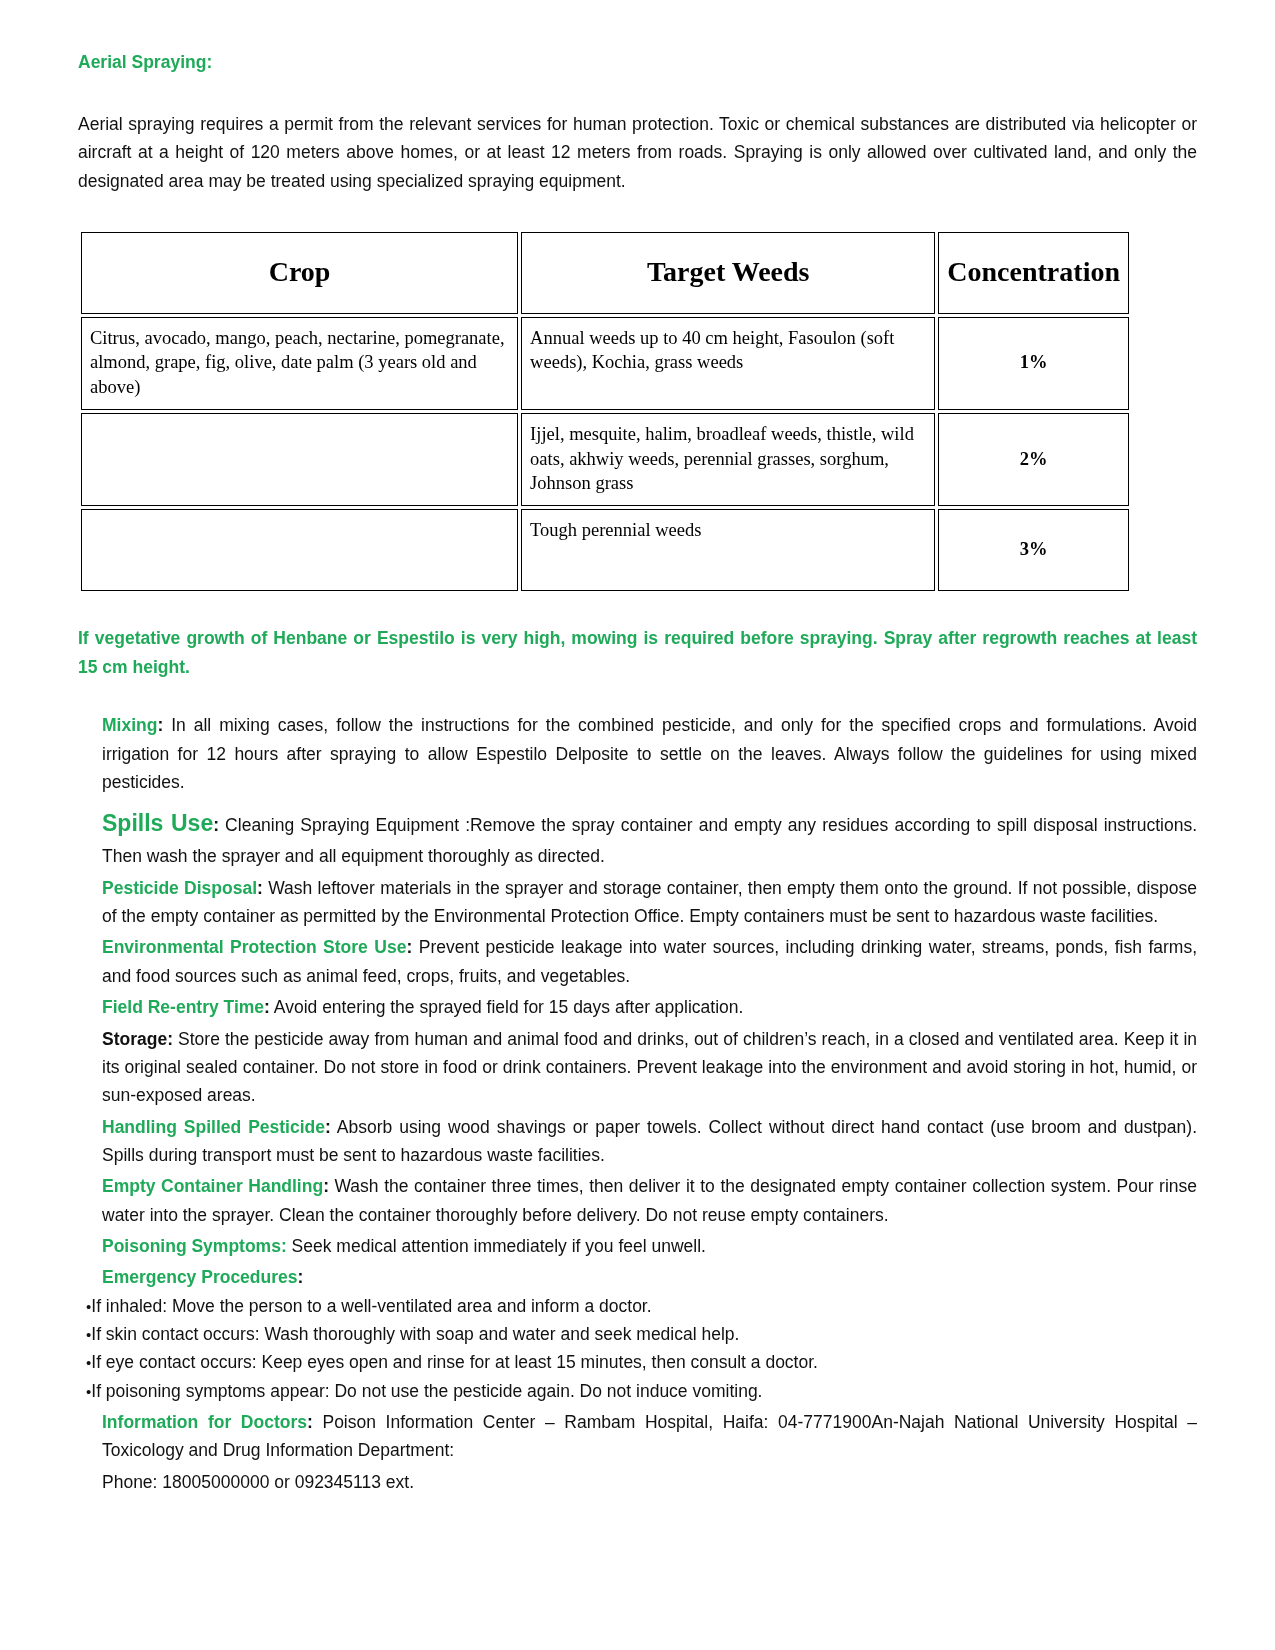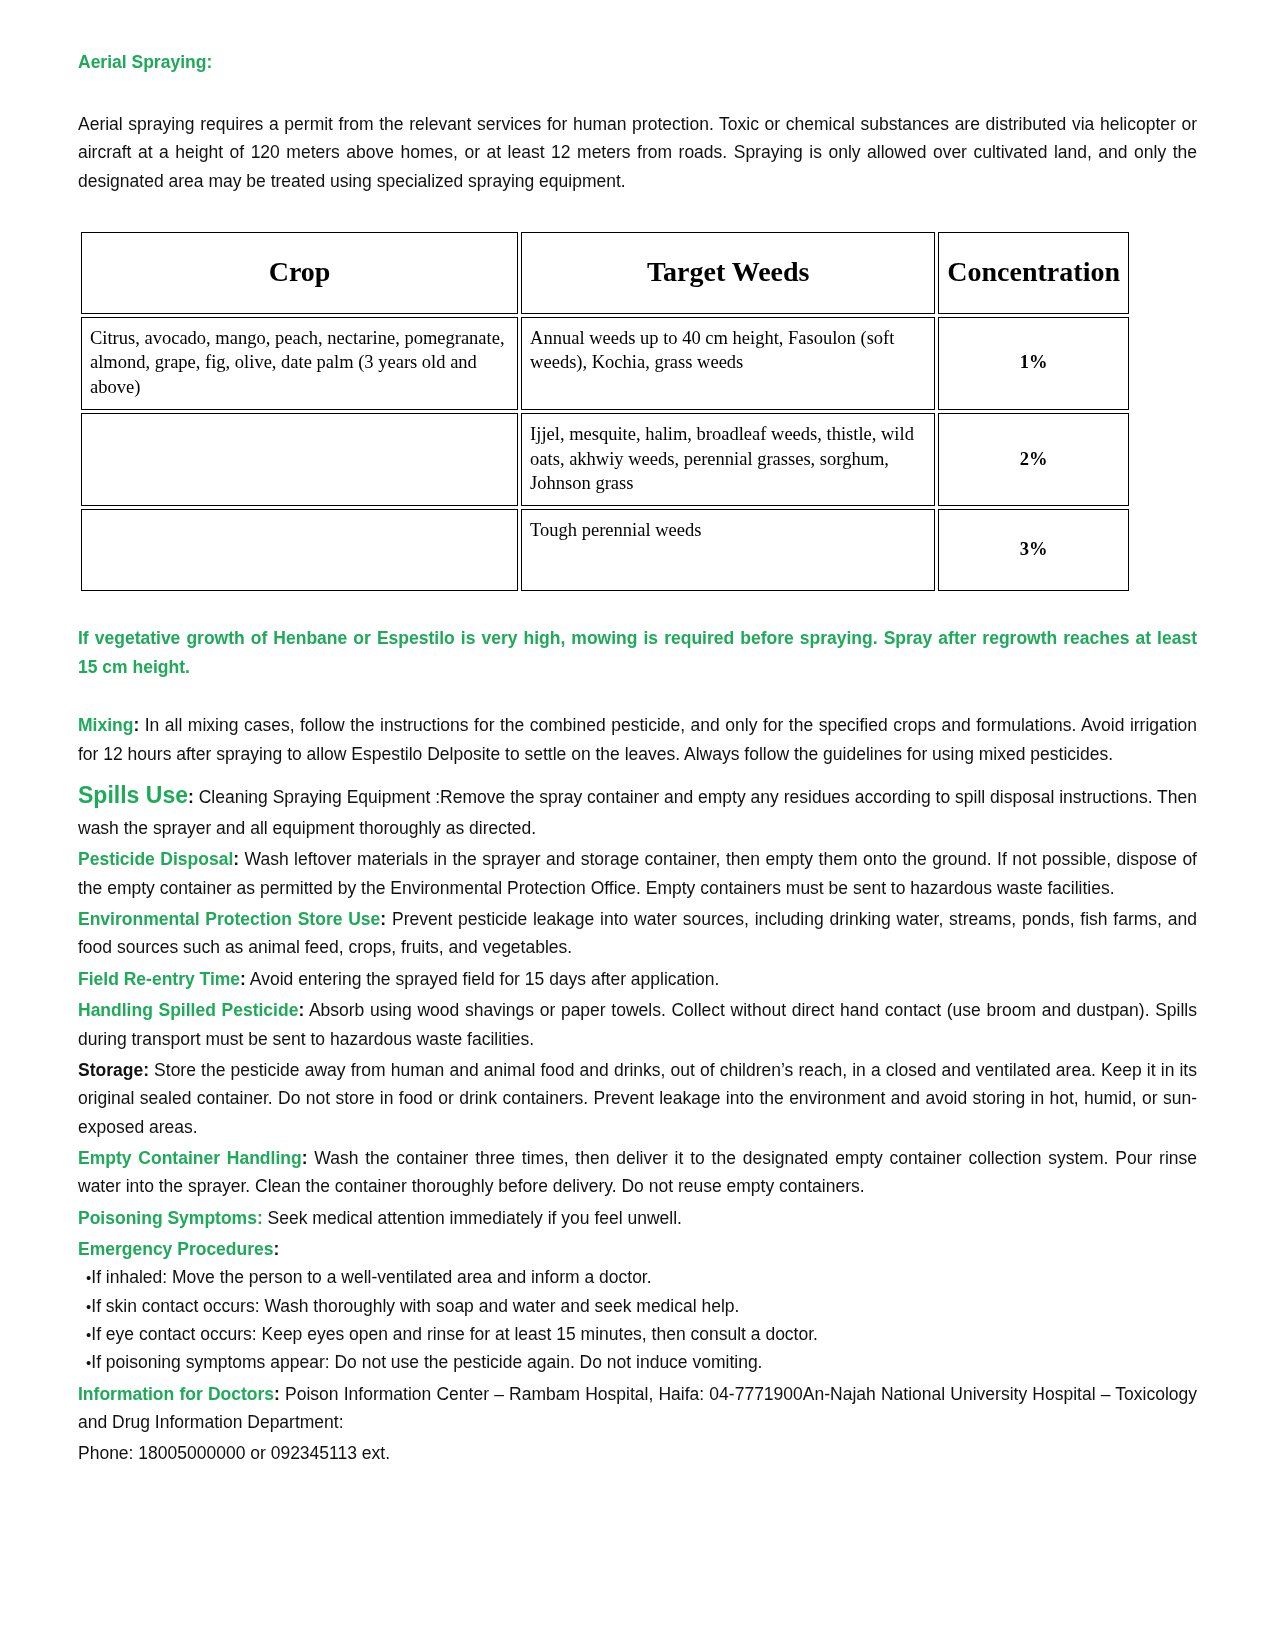--- a/index.html
+++ b/index.html
@@ -35,20 +35,21 @@
     line-height: 1.62;
     text-align: justify;
     color: #111111;
   }
   .sec-block {
     font-size: 17.5px;
     line-height: 1.62;
     text-align: justify;
     color: #111111;
     margin-top: 3px;
+    margin-left: 24px;
   }
   .para-intro {
     margin-top: 37px;
   }
   table.crop-table {
     width: 1054px;
     border-collapse: separate;
     border-spacing: 3px 3px;
     margin-top: 34px;
     font-family: "Liberation Serif", serif;
@@ -145,25 +146,25 @@
 
   <div class="sec-block">
     <span class="green-head">Environmental Protection Store Use</span><span class="bold-label">:</span><span> Prevent pesticide leakage into water sources, including drinking water, streams, ponds, fish farms, and food sources such as animal feed, crops, fruits, and vegetables.</span>
   </div>
 
   <div class="sec-block">
     <span class="green-head">Field Re-entry Time</span><span class="bold-label">:</span><span> Avoid entering the sprayed field for 15 days after application.</span>
   </div>
 
   <div class="sec-block">
-    <span class="green-head">Handling Spilled Pesticide</span><span class="bold-label">:</span><span> Absorb using wood shavings or paper towels. Collect without direct hand contact (use broom and dustpan). Spills during transport must be sent to hazardous waste facilities.</span>
+    <span class="bold-label">Storage:</span><span> Store the pesticide away from human and animal food and drinks, out of children’s reach, in a closed and ventilated area. Keep it in its original sealed container. Do not store in food or drink containers. Prevent leakage into the environment and avoid storing in hot, humid, or sun-exposed areas.</span>
   </div>
 
   <div class="sec-block">
-    <span class="bold-label">Storage:</span><span> Store the pesticide away from human and animal food and drinks, out of children’s reach, in a closed and ventilated area. Keep it in its original sealed container. Do not store in food or drink containers. Prevent leakage into the environment and avoid storing in hot, humid, or sun-exposed areas.</span>
+    <span class="green-head">Handling Spilled Pesticide</span><span class="bold-label">:</span><span> Absorb using wood shavings or paper towels. Collect without direct hand contact (use broom and dustpan). Spills during transport must be sent to hazardous waste facilities.</span>
   </div>
 
   <div class="sec-block">
     <span class="green-head">Empty Container Handling</span><span class="bold-label">:</span><span> Wash the container three times, then deliver it to the designated empty container collection system. Pour rinse water into the sprayer. Clean the container thoroughly before delivery. Do not reuse empty containers.</span>
   </div>
 
   <div class="sec-block">
     <span class="green-head">Poisoning Symptoms:</span><span> Seek medical attention immediately if you feel unwell.</span>
   </div>
 

